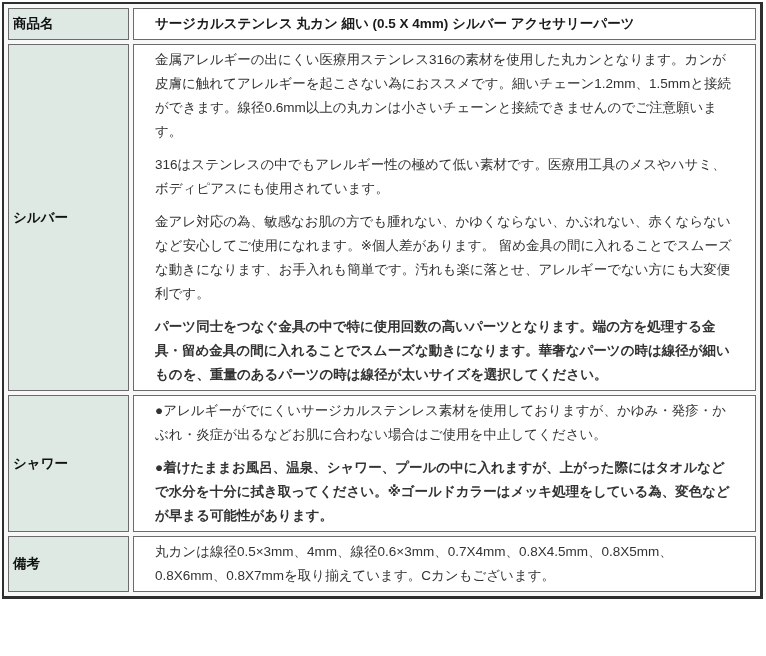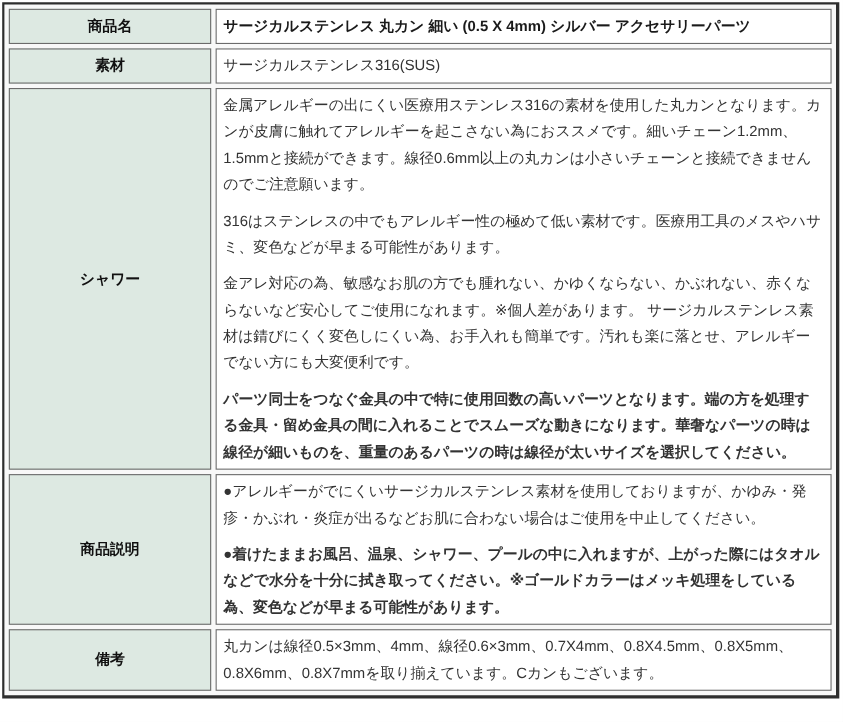--- a/index.html
+++ b/index.html
@@ -27,65 +27,61 @@
     border-bottom-width: 3px;
     table-layout: fixed;
   }
   td {
     border: 1px solid #6b6b6b;
     font-size: 13.5px;
     vertical-align: middle;
     box-sizing: border-box;
   }
   td.hdr {
-    width: 184px;
+    width: 121px;
     background: #dde9e2;
-    text-align: center;
+    text-align: left;
     font-weight: bold;
     color: #111111;
     padding: 2px 4px;
   }
   td.val {
     background: #ffffff;
-    padding: 3px 6px;
+    padding: 3px 21px;
     line-height: 24px;
   }
   tr.short td { height: 31px; }
   tr.row-desc td.val   { height: 292px; }
   tr.row-note td.val   { height: 120px; }
   tr.row-remark td.val { height: 52px; }
   td.val.strong { font-weight: bold; color: #1a1a1a; }
   .para { margin: 0 0 9px 0; }
   .para:last-child { margin-bottom: 0; font-weight: bold; }
 </style>
 </head>
 <body>
 
 <div class="page">
   <table class="spec-table">
     <tbody>
       <tr class="short">
         <td class="hdr">商品名</td>
         <td class="val strong">サージカルステンレス 丸カン 細い (0.5 X 4mm) シルバー アクセサリーパーツ</td>
       </tr>
-      <tr class="short">
-        <td class="hdr">素材</td>
-        <td class="val">サージカルステンレス316(SUS)</td>
-      </tr>
       <tr class="row-desc">
-        <td class="hdr">シャワー</td>
+        <td class="hdr">シルバー</td>
         <td class="val">
           <div class="para">金属アレルギーの出にくい医療用ステンレス316の素材を使用した丸カンとなります。カンが皮膚に触れてアレルギーを起こさない為におススメです。細いチェーン1.2mm、1.5mmと接続ができます。線径0.6mm以上の丸カンは小さいチェーンと接続できませんのでご注意願います。</div>
-          <div class="para">316はステンレスの中でもアレルギー性の極めて低い素材です。医療用工具のメスやハサミ、変色などが早まる可能性があります。</div>
-          <div class="para">金アレ対応の為、敏感なお肌の方でも腫れない、かゆくならない、かぶれない、赤くならないなど安心してご使用になれます。※個人差があります。 サージカルステンレス素材は錆びにくく変色しにくい為、お手入れも簡単です。汚れも楽に落とせ、アレルギーでない方にも大変便利です。</div>
+          <div class="para">316はステンレスの中でもアレルギー性の極めて低い素材です。医療用工具のメスやハサミ、ボディピアスにも使用されています。</div>
+          <div class="para">金アレ対応の為、敏感なお肌の方でも腫れない、かゆくならない、かぶれない、赤くならないなど安心してご使用になれます。※個人差があります。 留め金具の間に入れることでスムーズな動きになります、お手入れも簡単です。汚れも楽に落とせ、アレルギーでない方にも大変便利です。</div>
           <div class="para">パーツ同士をつなぐ金具の中で特に使用回数の高いパーツとなります。端の方を処理する金具・留め金具の間に入れることでスムーズな動きになります。華奢なパーツの時は線径が細いものを、重量のあるパーツの時は線径が太いサイズを選択してください。</div>
         </td>
       </tr>
       <tr class="row-note">
-        <td class="hdr">商品説明</td>
+        <td class="hdr">シャワー</td>
         <td class="val">
           <div class="para">●アレルギーがでにくいサージカルステンレス素材を使用しておりますが、かゆみ・発疹・かぶれ・炎症が出るなどお肌に合わない場合はご使用を中止してください。</div>
           <div class="para">●着けたままお風呂、温泉、シャワー、プールの中に入れますが、上がった際にはタオルなどで水分を十分に拭き取ってください。※ゴールドカラーはメッキ処理をしている為、変色などが早まる可能性があります。</div>
         </td>
       </tr>
       <tr class="row-remark">
         <td class="hdr">備考</td>
         <td class="val">丸カンは線径0.5×3mm、4mm、線径0.6×3mm、0.7X4mm、0.8X4.5mm、0.8X5mm、0.8X6mm、0.8X7mmを取り揃えています。Cカンもございます。</td>
       </tr>
     </tbody>

